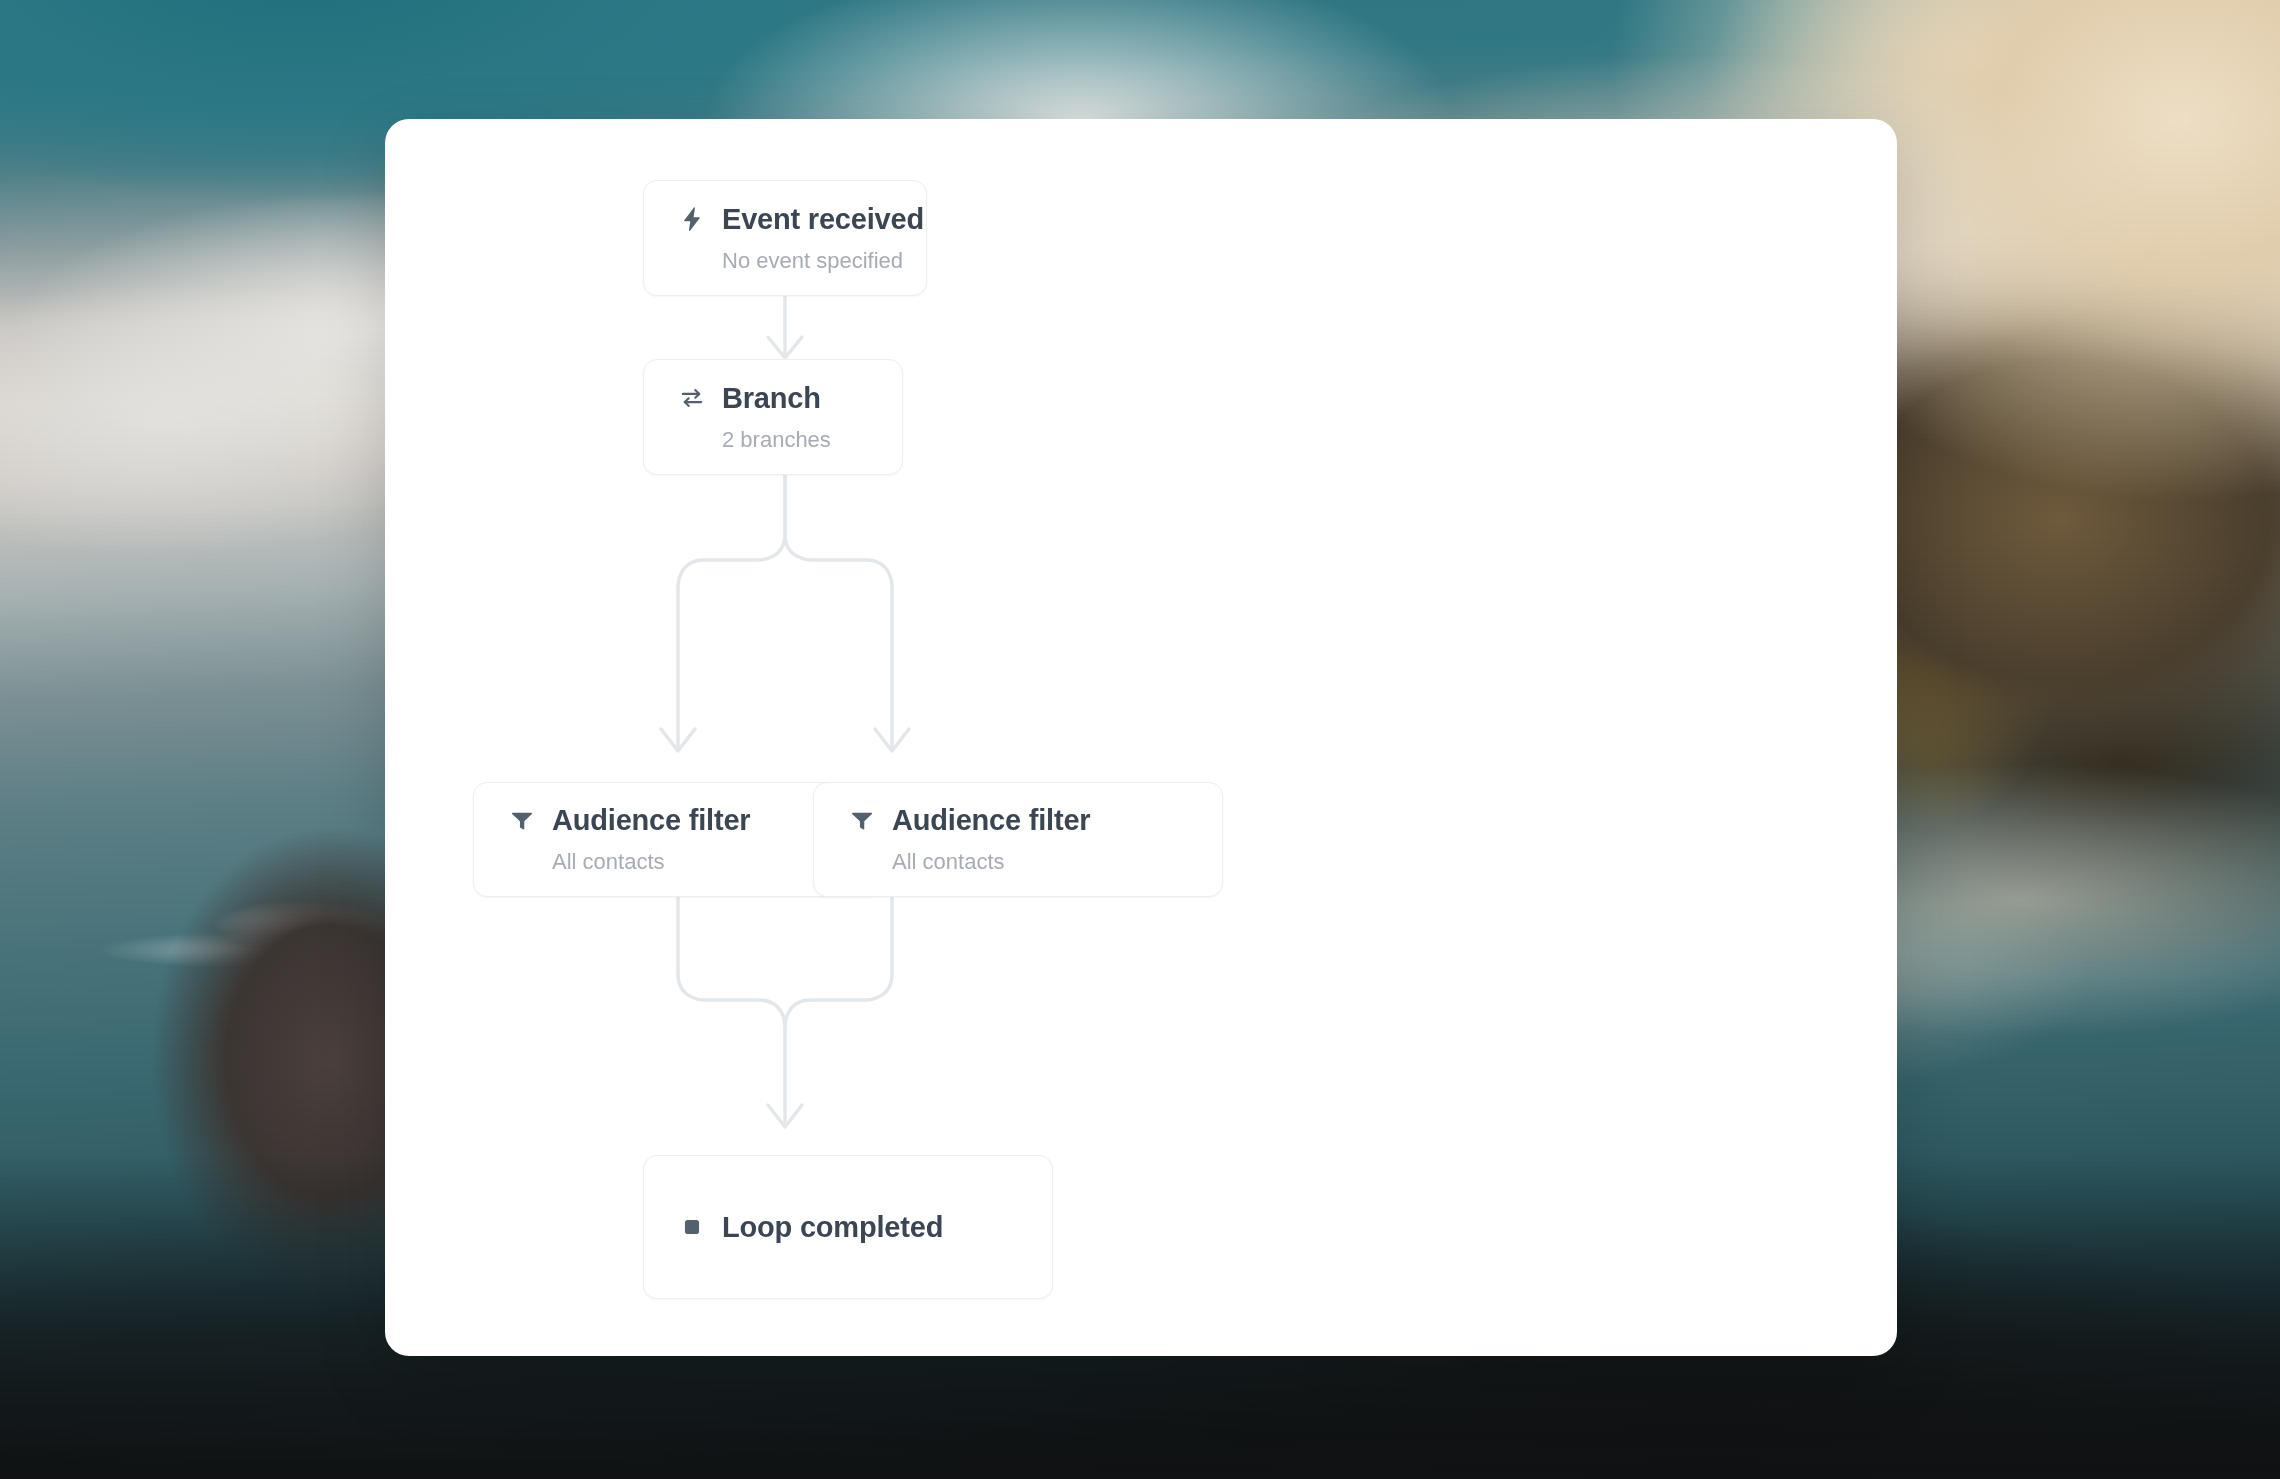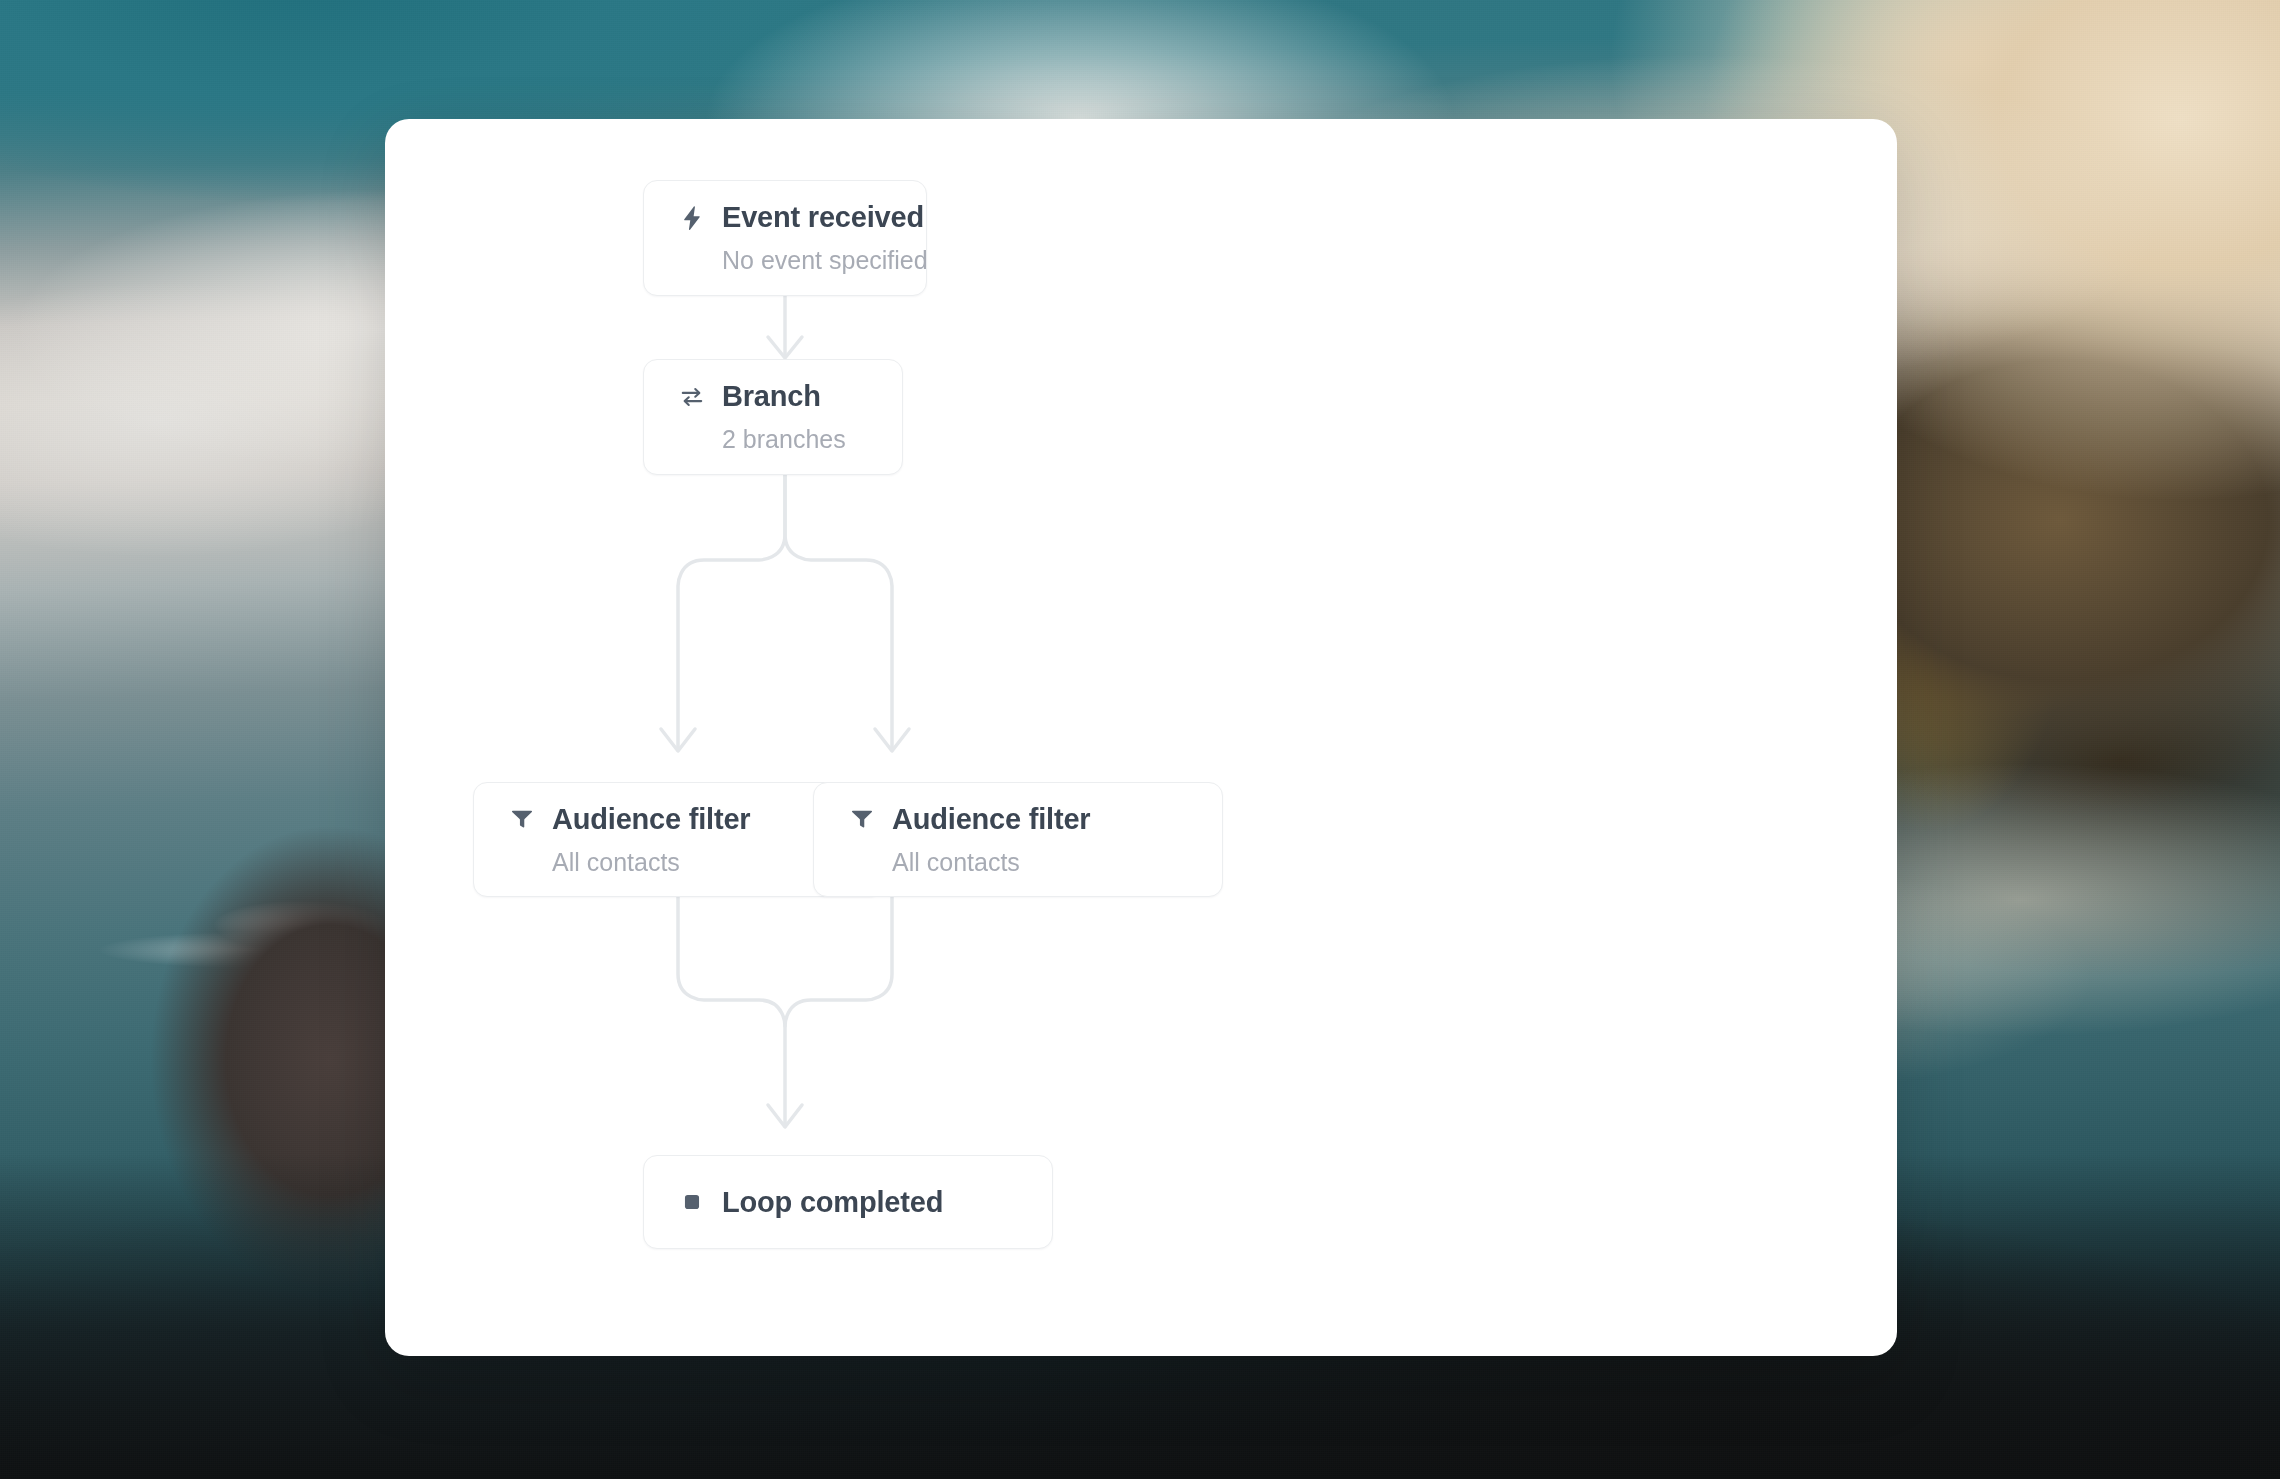--- a/index.html
+++ b/index.html
@@ -120,40 +120,40 @@
   }
   .node-row { display:flex; align-items:center; gap:16px; }
   .node-title {
     font-size:29px;
     font-weight:bold;
     color:#3c4653;
     letter-spacing:-.2px;
     white-space:nowrap;
   }
   .node-sub {
-    font-size:25px;
+    font-size:22px;
     color:#a7abb4;
     margin-top:12px;
     margin-left:44px;
     white-space:nowrap;
   }
   .node-icon {
     width:28px; height:28px;
     display:flex; align-items:center; justify-content:center;
     flex:0 0 28px;
     color:#55606e;
   }
   .node-icon svg { display:block; }
 
   
   #node-event   { left:258px; top:61px;  width:284px; height:116px; }
   #node-branch  { left:258px; top:240px; width:260px; height:116px; }
   #node-filter-left  { left:88px;  top:663px; width:410px; height:115px; }
   #node-filter-right { left:428px; top:663px; width:410px; height:115px; }
-  #node-loop    { left:258px; top:1036px; width:410px; height:94px; }
+  #node-loop    { left:258px; top:1036px; width:410px; height:144px; }
 </style>
 </head>
 <body>
 
 <div id="bg-photo">
   <div class="layer bg-base"></div>
   <div class="layer bg-ocean"></div>
   <div class="layer bg-gold"></div>
   <div class="layer bg-clouds"></div>
   <div class="layer bg-rock"></div>

